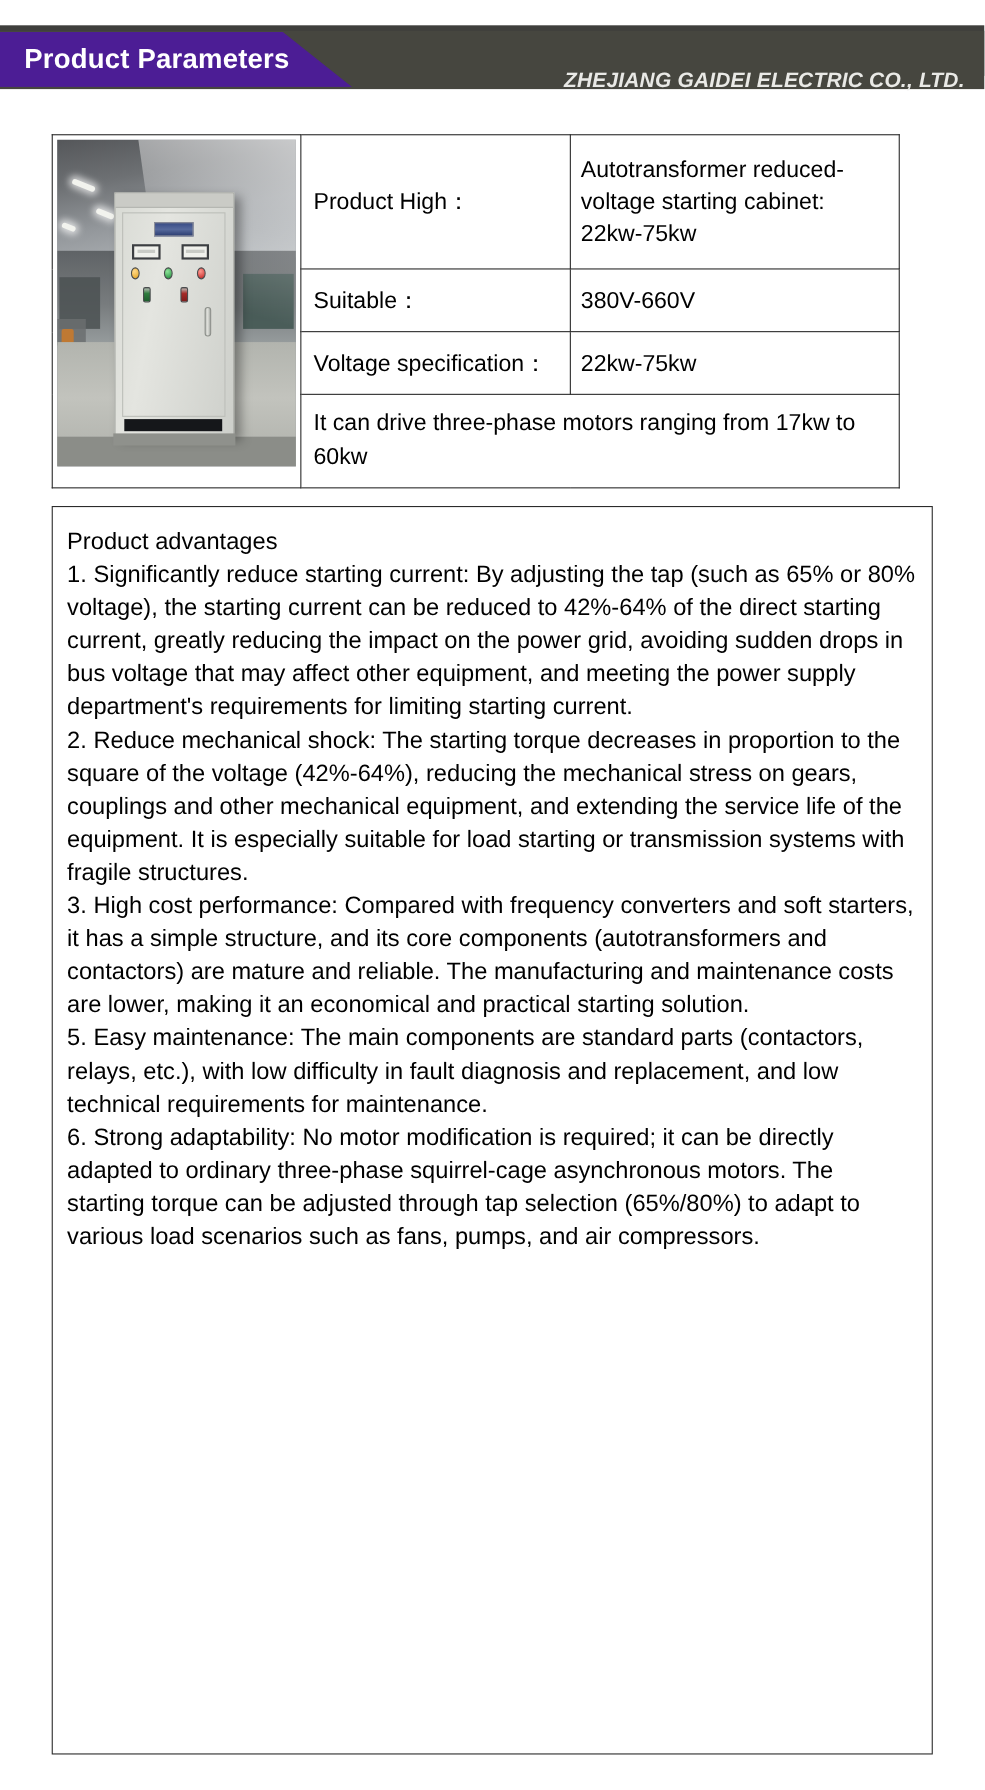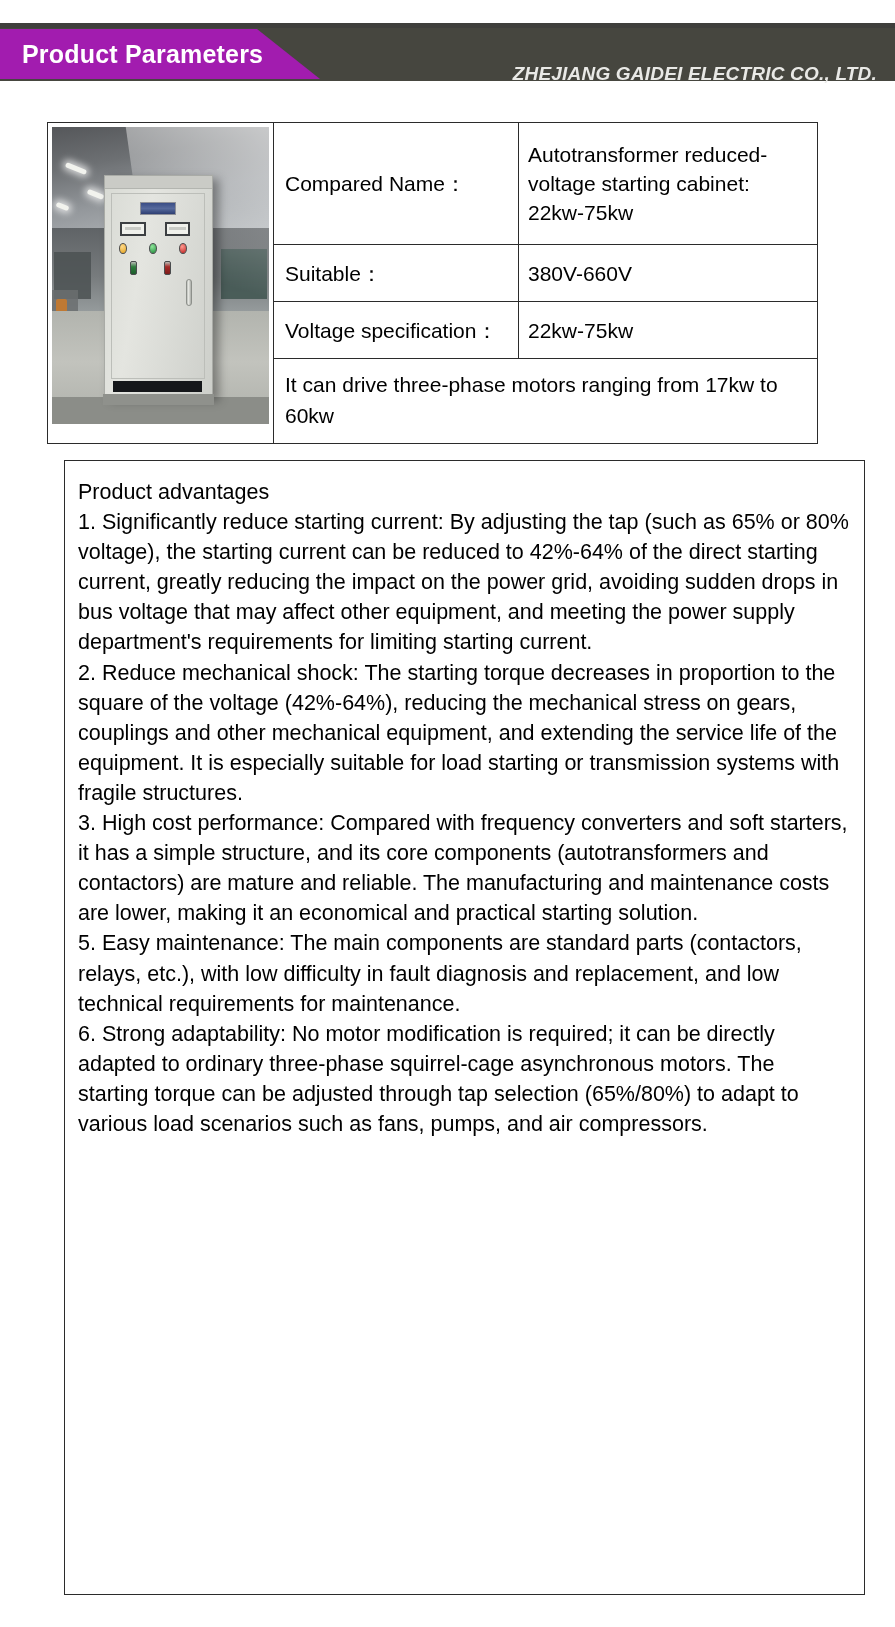--- a/index.html
+++ b/index.html
@@ -33,21 +33,21 @@
     width: 895px;
     height: 53px;
     background: #46463f;
   }
   .banner {
     position: absolute;
     left: 0;
     top: 29px;
     width: 320px;
     height: 50px;
-    background: #a21caf;
+    background: #4c1d95;
     -webkit-clip-path: polygon(0 0, 257px 0, 320px 100%, 0 100%);
     clip-path: polygon(0 0, 257px 0, 320px 100%, 0 100%);
     display: flex;
     align-items: center;
   }
   .banner-label {
     color: #ffffff;
     font-size: 25px;
     font-weight: bold;
     letter-spacing: 0.2px;
@@ -200,21 +200,21 @@
     background: #15171a;
   }
   .cab-base {
     position: absolute; left: -2%; bottom: -4%; width: 104%; height: 5%;
     background: #8f918c;
   }
 
   
   .advantages {
     position: absolute;
-    left: 64px;
+    left: 47px;
     top: 460px;
     width: 801px;
     min-height: 1135px;
     border: 1px solid #2b2b2b;
     padding: 16px 14px 14px 13px;
     font-size: 21.5px;
     line-height: 30.1px;
   }
   .adv-line { white-space: normal; }
 </style>
@@ -256,21 +256,21 @@
             <div class="cab-led green"></div>
             <div class="cab-led red"></div>
             <div class="cab-btn greenb"></div>
             <div class="cab-btn redb"></div>
             <div class="cab-handle"></div>
             <div class="cab-vent"></div>
             <div class="cab-base"></div>
           </div>
         </div>
       </td>
-      <td class="label-cell">Compared Name：</td>
+      <td class="label-cell">Product High：</td>
       <td class="value-cell">Autotransformer reduced-voltage starting cabinet: 22kw-75kw</td>
     </tr>
     <tr class="row-suit">
       <td class="label-cell">Suitable：</td>
       <td class="value-cell">380V-660V</td>
     </tr>
     <tr class="row-volt">
       <td class="label-cell">Voltage specification：</td>
       <td class="value-cell">22kw-75kw</td>
     </tr>

